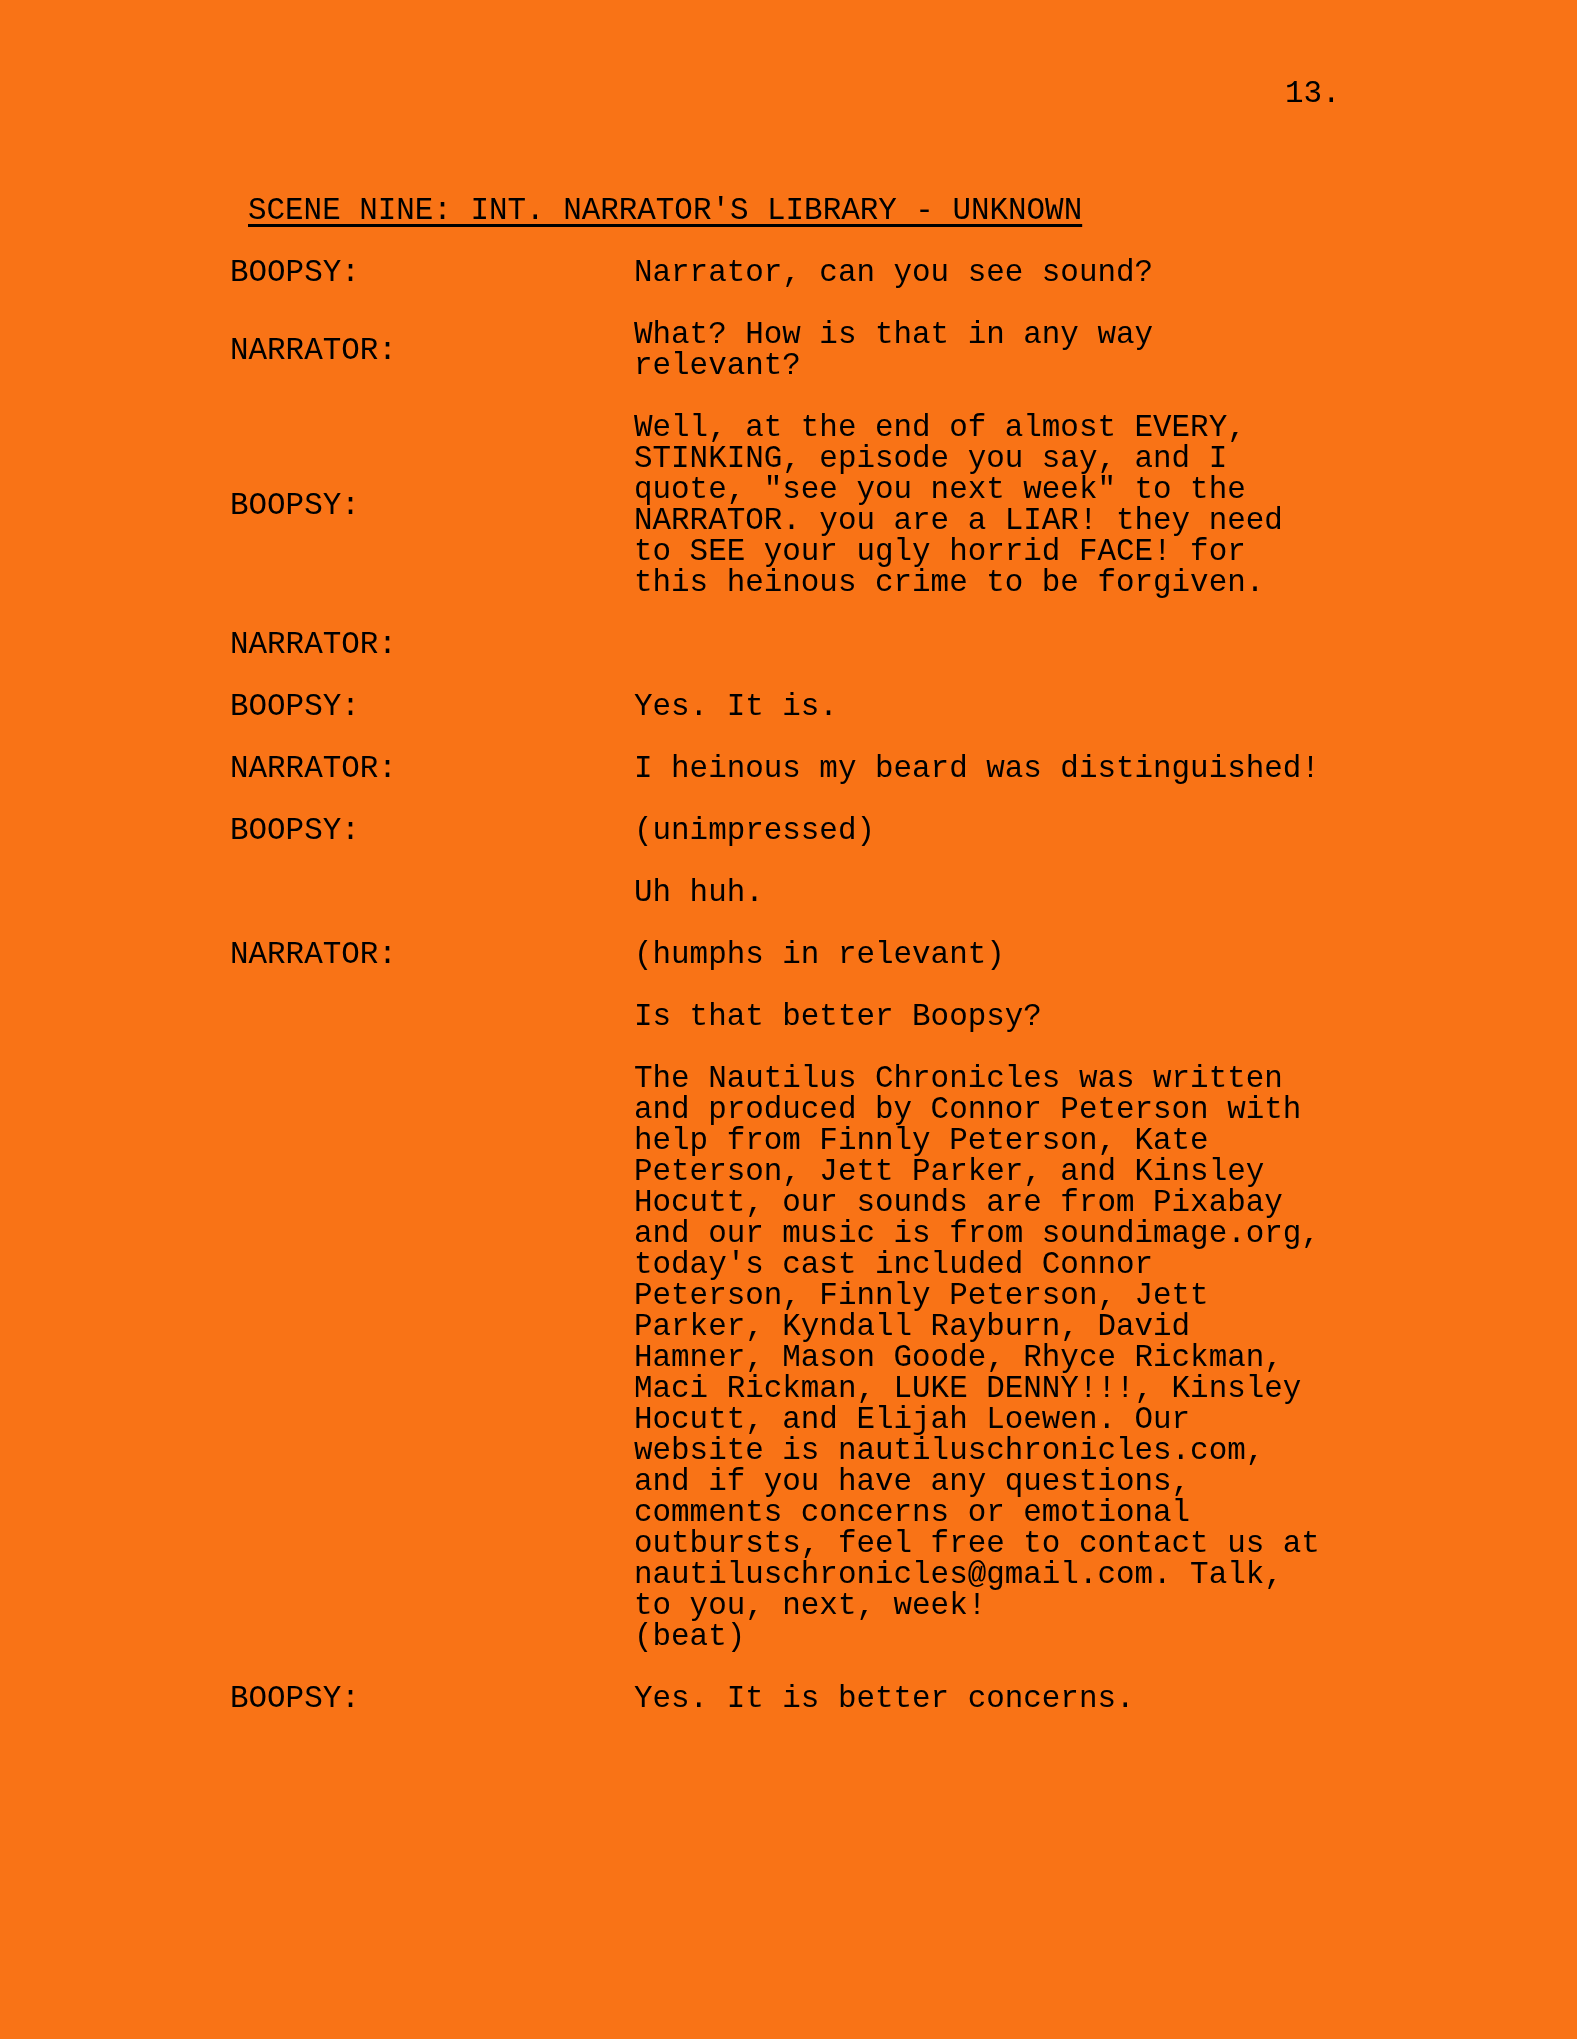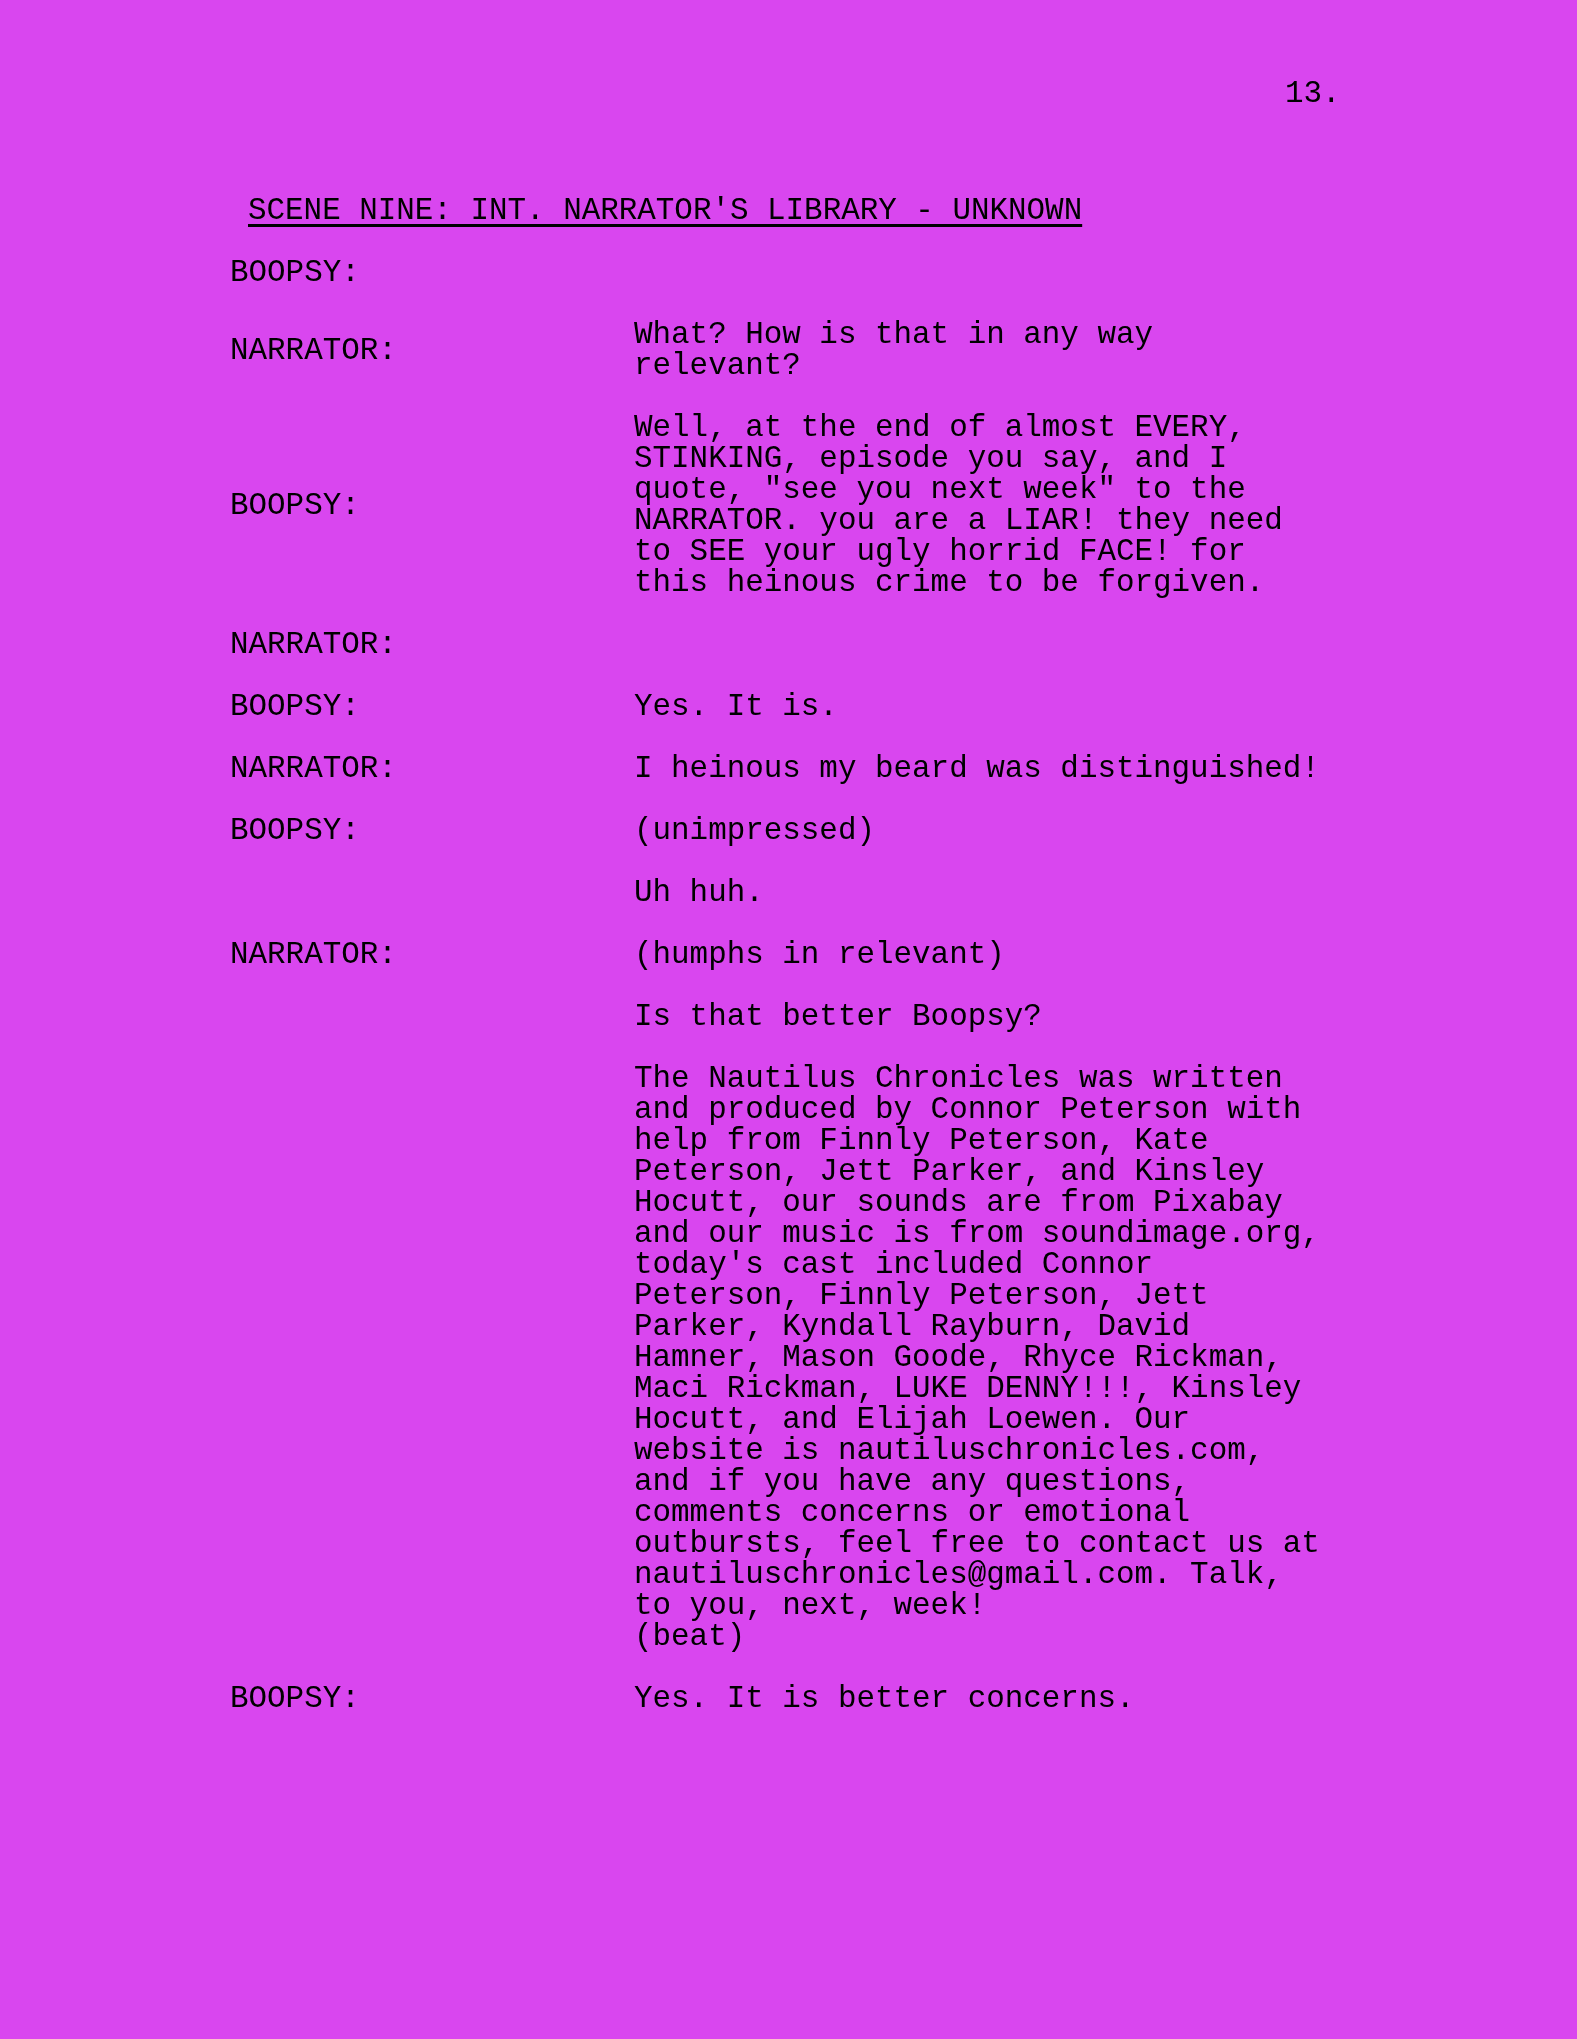--- a/index.html
+++ b/index.html
@@ -4,21 +4,21 @@
 <style>
   html, body {
     margin: 0;
     padding: 0;
     background: #ffffff;
   }
   .page {
     position: relative;
     width: 1577px;
     height: 2039px;
-    background: #d946ef;
+    background: #f97316;
     color: #000000;
     font-family: "Liberation Mono", "DejaVu Sans Mono", monospace;
     font-size: 30.9px;
     line-height: 31px;
     overflow: hidden;
   }
   .page-number {
     position: absolute;
     top: 78px;
     left: 1285px;
@@ -61,20 +61,21 @@
 <body>
 
 <div class="page">
   <div class="page-number">13.</div>
 
   <div class="scene-heading">SCENE NINE: INT. NARRATOR'S LIBRARY - UNKNOWN</div>
 
   <div class="blocks">
   <div class="block">
     <div class="char-cell">BOOPSY:</div>
+    <div class="dialogue-cell">Narrator, can you see sound?</div>
   </div>
 
   <div class="block">
     <div class="char-cell">NARRATOR:</div>
     <div class="dialogue-cell">What? How is that in any way
 relevant?</div>
   </div>
 
   <div class="block">
     <div class="char-cell">BOOPSY:</div>

